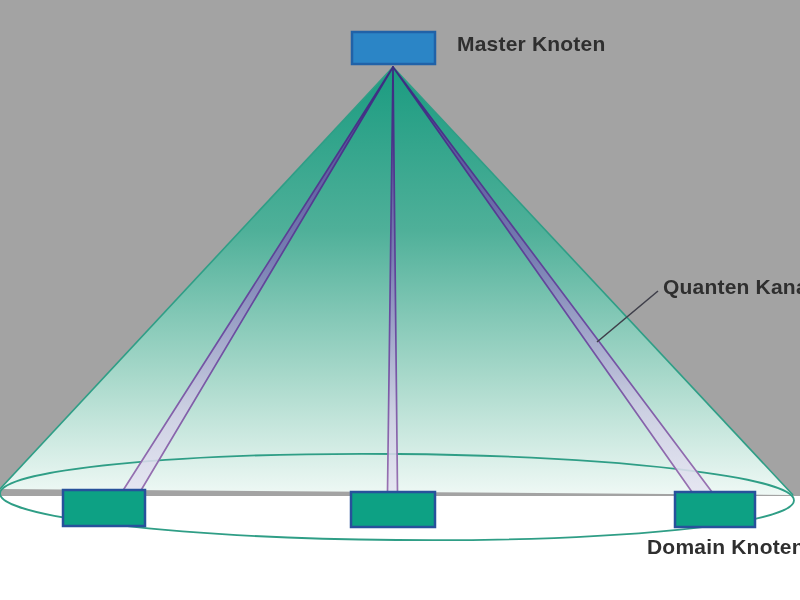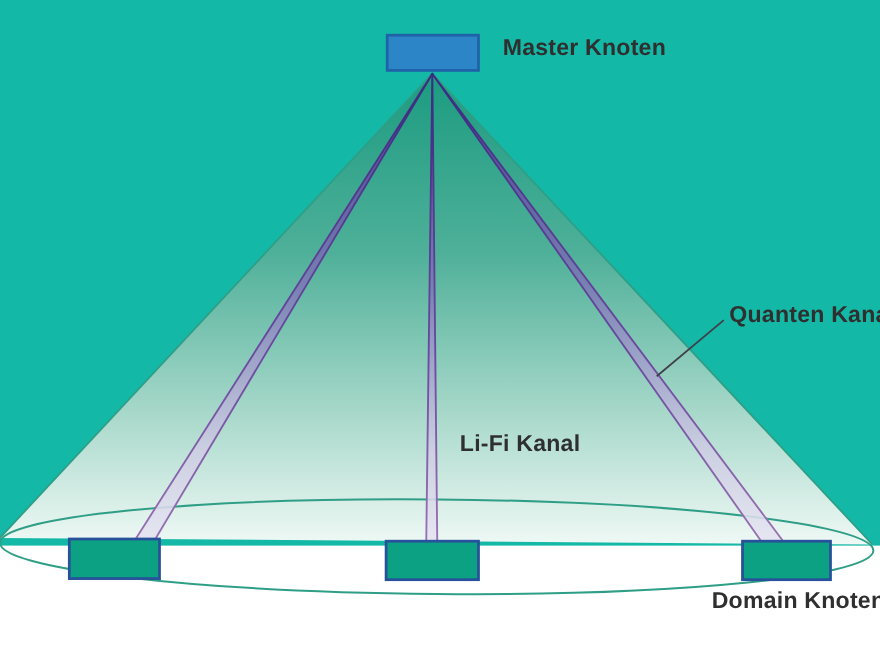--- a/index.html
+++ b/index.html
@@ -8,21 +8,21 @@
     width: 800px;
     height: 600px;
     overflow: hidden;
     background: #ffffff;
     font-family: "Liberation Sans", sans-serif;
   }
   .stage {
     position: relative;
     width: 800px;
     height: 496px;
-    background: #14b8a6;
+    background: #a3a3a3;
   }
   svg.diagram {
     position: absolute;
     left: 0;
     top: 0;
   }
   .label {
     position: absolute;
     color: #2f2f2f;
     font-size: 21px;
@@ -78,17 +78,16 @@
     <rect x="351" y="492" width="84" height="35" stroke="#27519b" stroke-width="2.5" fill="#0da184"></rect>
     <rect x="675" y="492" width="80" height="35" stroke="#27519b" stroke-width="2.5" fill="#0da184"></rect>
 
     <line x1="658" y1="291" x2="597" y2="342" stroke="#3f3f4a" stroke-width="1.6"></line>
   </svg>
 
   <div class="label label-master">Master Knoten</div>
 
   <div class="label label-quantum">Quanten Kanal</div>
 
-  <div class="label label-lifi">Li-Fi Kanal</div>
 
   <div class="label label-domain">Domain Knoten</div>
 
 </div>
 
 </body></html>

